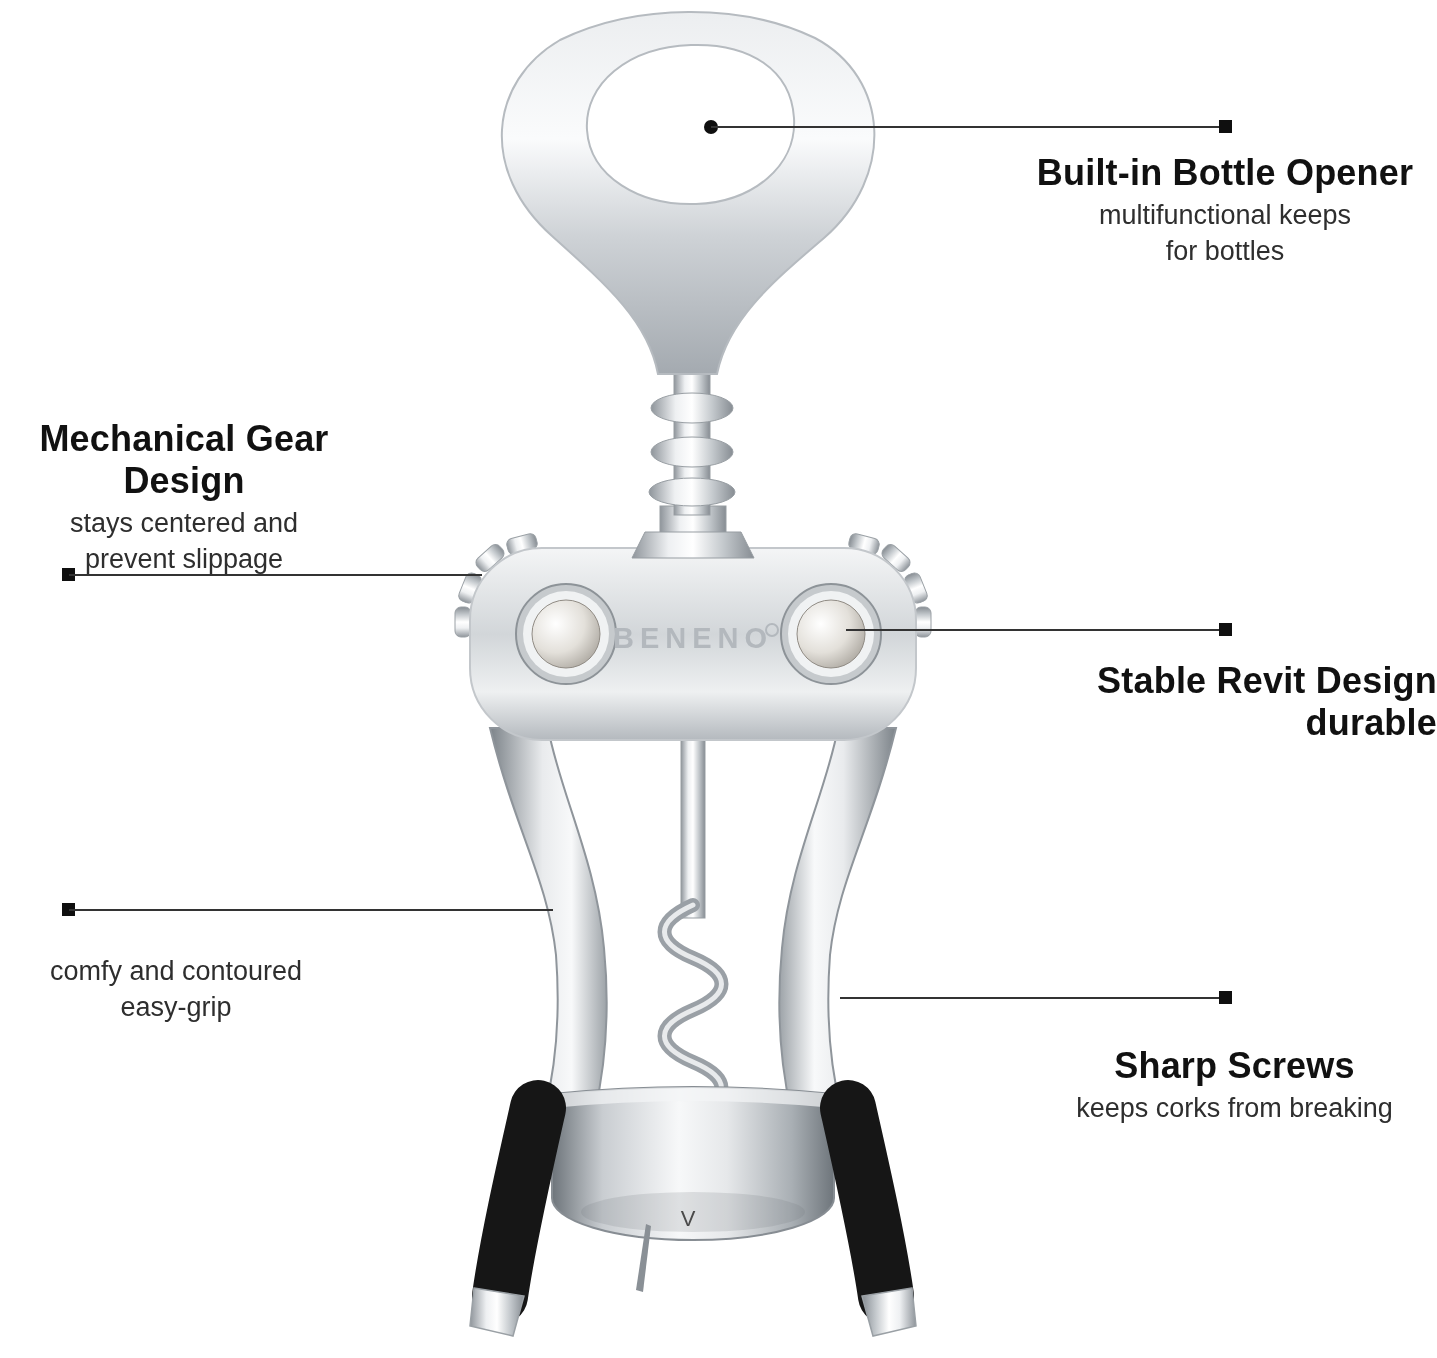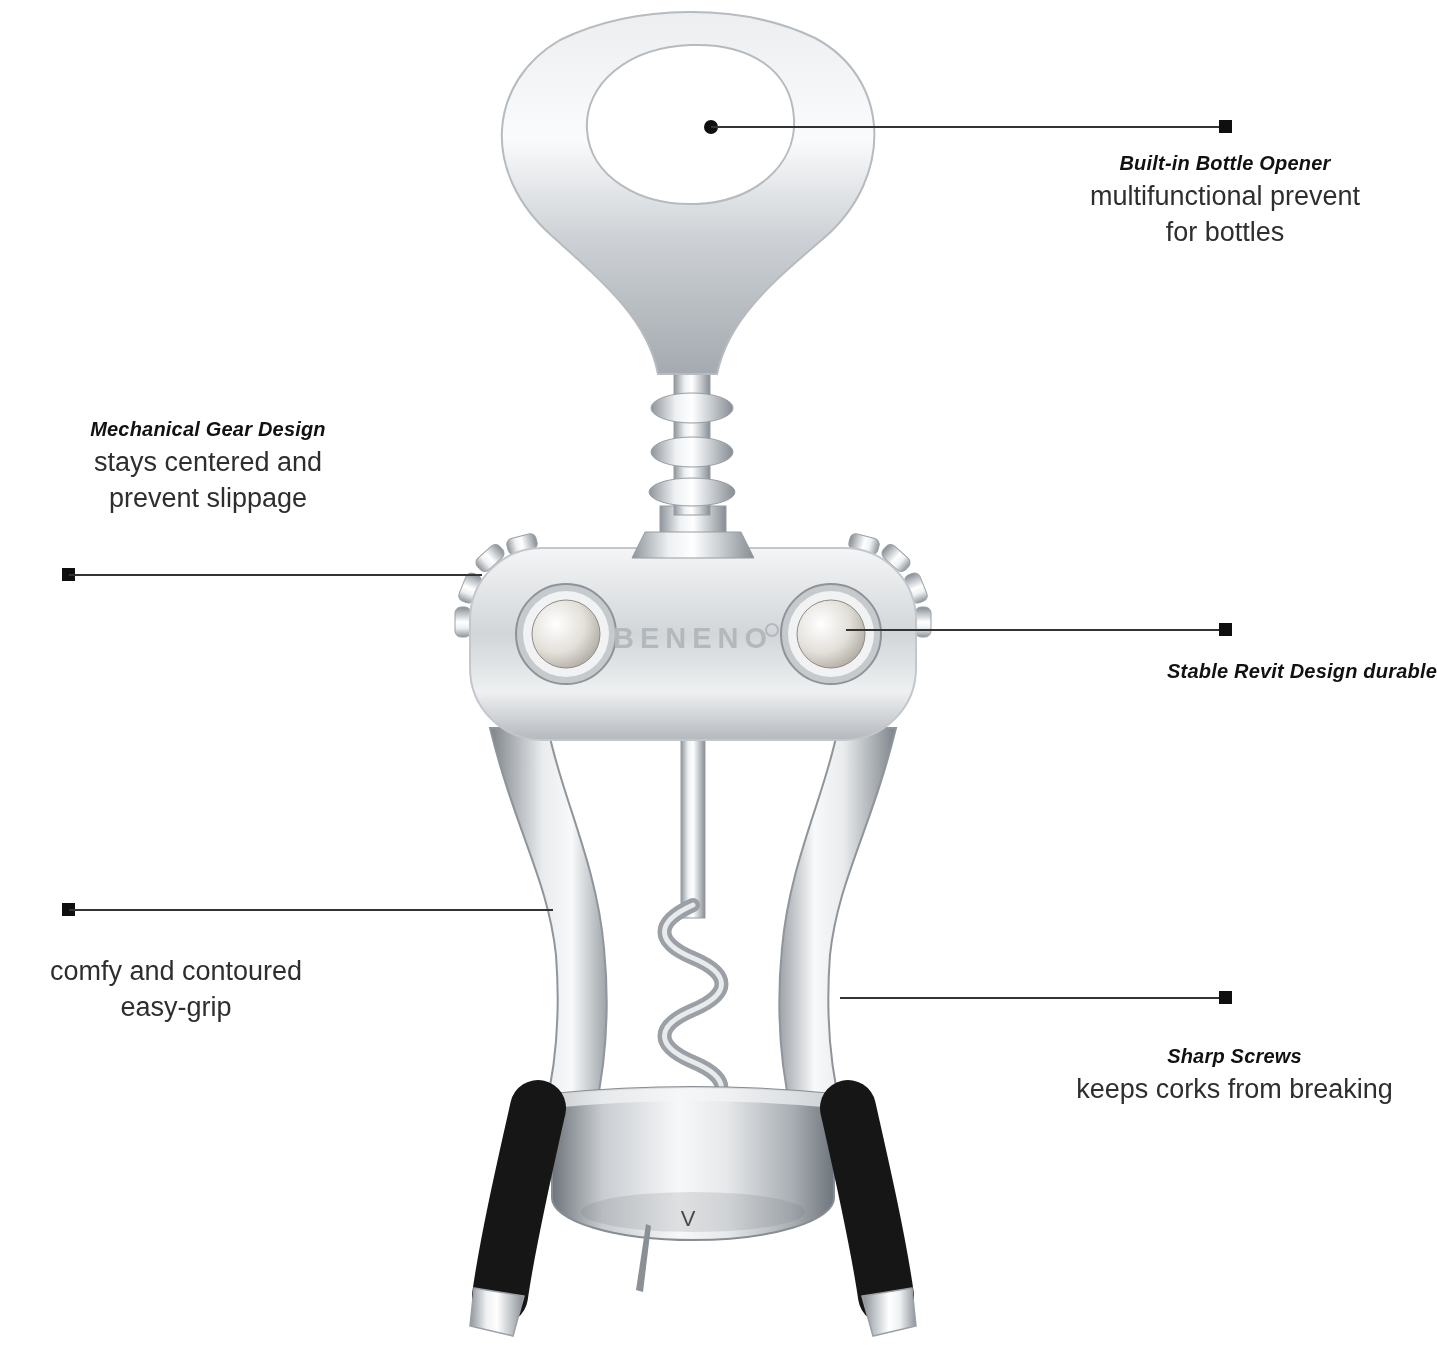--- a/index.html
+++ b/index.html
@@ -4,21 +4,21 @@
 <style>
   html,body{margin:0;padding:0;background:#ffffff;}
   .canvas{
     position:relative;
     width:1437px;height:1358px;
     background:#ffffff;
     font-family:"Liberation Sans", sans-serif;
     overflow:hidden;
   }
   .callout-text{position:absolute;text-align:center;}
-  .callout-title{font-size:20px;font-weight:bold;color:#111111;letter-spacing:.2px;font-style:italic;}
+  .callout-title{font-size:36px;font-weight:bold;color:#111111;letter-spacing:.2px;}
   .callout-desc{font-size:27px;color:#2e2e2e;line-height:1.33;margin-top:4px;}
   .lead-line{position:absolute;height:2px;background:#333333;}
   .marker-square{position:absolute;width:13px;height:13px;background:#0f0f0f;}
   .marker-dot{position:absolute;width:14px;height:14px;border-radius:50%;background:#0f0f0f;}
   svg{position:absolute;left:0;top:0;}
 </style>
 </head>
 <body>
 
 <div class="canvas">
@@ -150,26 +150,26 @@
              M 691,45 C 628,47 584,84 587,130 C 590,177 640,206 696,204
              C 753,202 797,166 794,118 C 791,70 750,43 691,45 Z" fill="url(#gH)" stroke="#b6bbc0" stroke-width="2"></path>
   </svg>
 
   <div class="marker-dot" style="left:704px;top:120px;"></div>
   <div class="lead-line" style="left:711px;top:126px;width:515px;"></div>
   <div class="marker-square" style="left:1219px;top:120px;"></div>
   <div class="callout-text" style="left:1020px;top:152px;width:410px;">
     <div class="callout-title">Built-in Bottle Opener</div>
     <div class="callout-desc">
-      <div>multifunctional prevent</div>
+      <div>multifunctional keeps</div>
       <div>for bottles</div>
     </div>
   </div>
 
-  <div class="callout-text" style="left:0px;top:418px;width:368px;padding-left:24px;">
+  <div class="callout-text" style="left:0px;top:418px;width:368px;">
     <div class="callout-title">Mechanical Gear Design</div>
     <div class="callout-desc">
       <div>stays centered and</div>
       <div>prevent slippage</div>
     </div>
   </div>
   <div class="marker-square" style="left:62px;top:568px;"></div>
   <div class="lead-line" style="left:69px;top:574px;width:413px;"></div>
 
   <div class="lead-line" style="left:846px;top:629px;width:380px;"></div>

